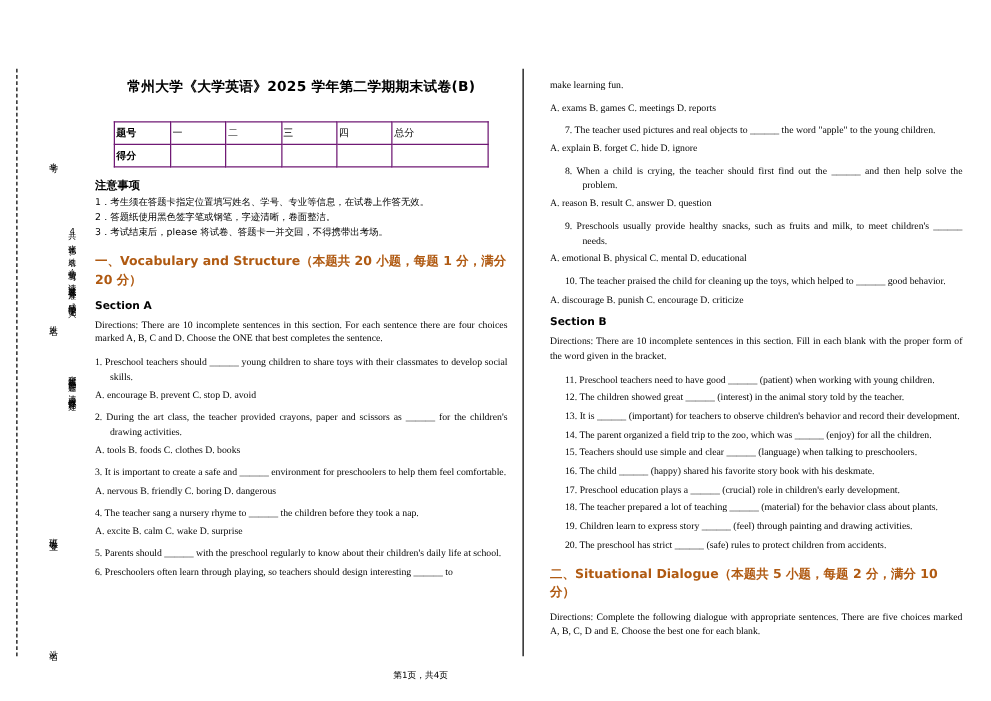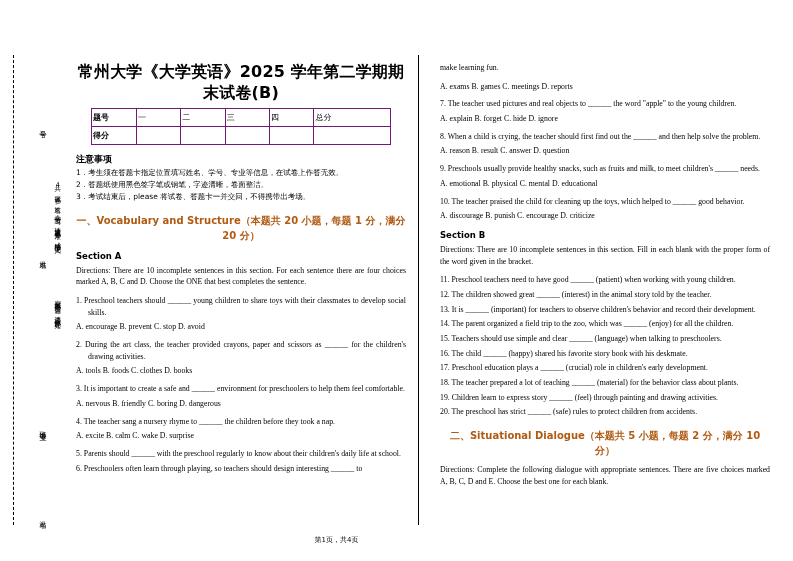--- a/index.html
+++ b/index.html
@@ -92,24 +92,24 @@
 
   
   .col-left {
     position: absolute;
     left: 76px;
     top: 62px;
     width: 330px;
   }
   .doc-title {
     text-align: center;
-    font-size: 16px;
-    font-weight: bold;
-    font-family: "DejaVu Sans", sans-serif;
-    margin-bottom: 4px;
+    font-size: 11px;
+    font-weight: bold;
+    font-family: "DejaVu Sans", sans-serif;
+    margin-bottom: 20px;
     letter-spacing: 0.2px;
   }
 
   table.score-table {
     border-collapse: collapse;
     width: 300px;
     margin: 0 auto 8px auto;
     font-size: 8px;
     font-family: "DejaVu Sans", sans-serif;
   }
@@ -143,21 +143,20 @@
     text-indent: 0;
   }
 
   .sec-head {
     font-size: 10px;
     font-weight: bold;
     font-family: "DejaVu Sans", sans-serif;
     color: #b05a12;
     margin: 10px 0 6px 0;
     line-height: 1.5;
-    text-align: center;
   }
 
   .sub-head {
     font-size: 8.5px;
     font-weight: bold;
     font-family: "DejaVu Sans", sans-serif;
     margin: 8px 0 4px 0;
   }
   .directions {
     font-size: 7.8px;
@@ -187,20 +186,21 @@
     top: 62px;
     width: 330px;
   }
   .q-right {
     font-size: 7.8px;
     line-height: 1.5;
     text-align: justify;
     margin-bottom: 3px;
     padding-left: 14px;
     text-indent: -14px;
+    margin-left: 12px;
   }
 
   .footer {
     position: absolute;
     left: 0;
     top: 535px;
     width: 673px;
     text-align: center;
     font-size: 7px;
     font-family: "DejaVu Sans", sans-serif;

